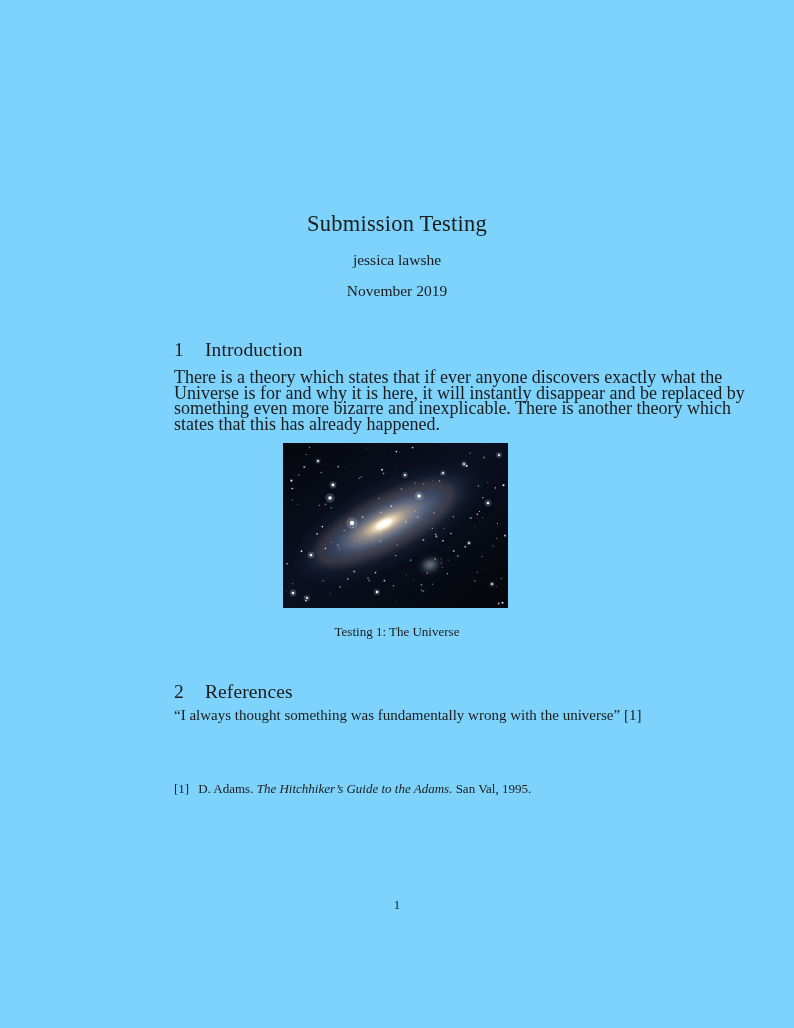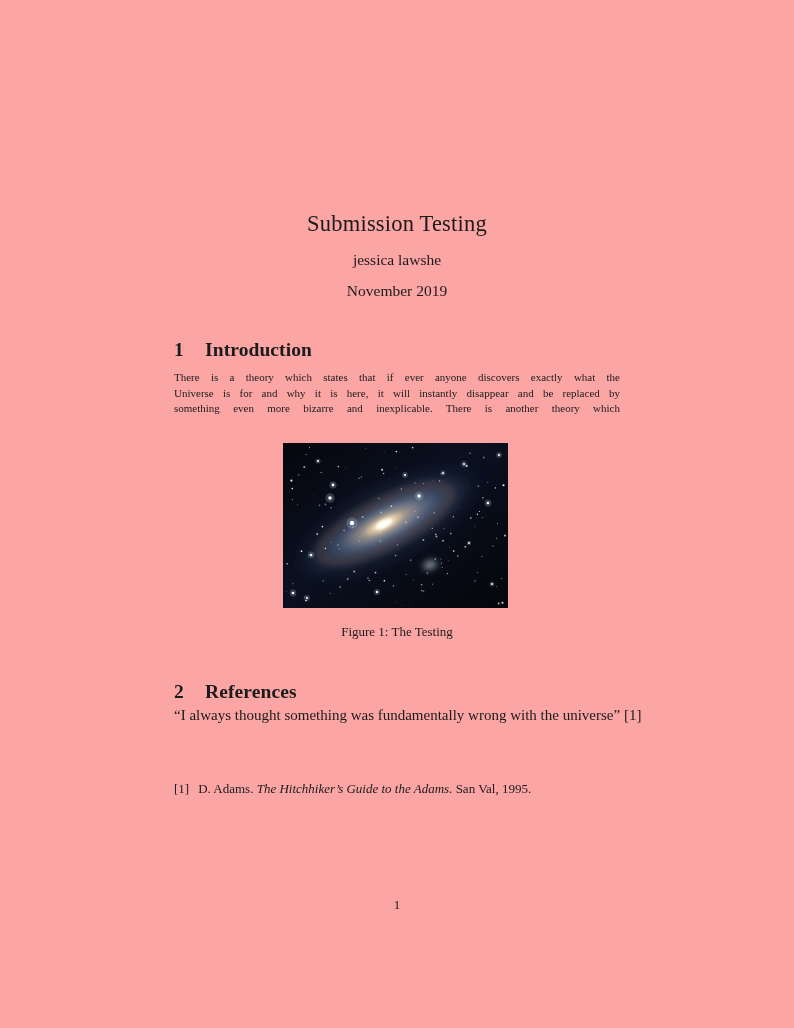--- a/index.html
+++ b/index.html
@@ -4,21 +4,21 @@
 <style>
   html, body {
     margin: 0;
     padding: 0;
     background: #ffffff;
   }
   .page {
     position: relative;
     width: 794px;
     height: 1028px;
-    background: #fca5a5;
+    background: #7dd3fc;
     font-family: "Liberation Serif", serif;
     color: #1b1b1b;
     overflow: hidden;
   }
   .content {
     position: absolute;
     left: 174px;
     top: 0;
     width: 446px;
     height: 100%;
@@ -41,37 +41,37 @@
   }
   .doc-date {
     top: 283px;
     font-size: 15.5px;
     line-height: 1;
     text-align: center;
   }
   .section-heading {
     font-size: 19.5px;
     line-height: 1;
-    font-weight: bold;
+    font-weight: normal;
     letter-spacing: 0.1px;
   }
   .section-heading .sec-num {
     display: inline-block;
     width: 31px;
   }
   .sec-intro { top: 340px; }
   .sec-conclusion { top: 682px; }
   .refs-heading {
     top: 751px;
     font-size: 19.5px;
     line-height: 1;
     font-weight: bold;
   }
   .body-text {
-    font-size: 11px;
+    font-size: 18px;
     line-height: 15.5px;
   }
   .intro-paragraph { top: 370px; }
   .jline {
     white-space: nowrap;
     text-align: justify;
     text-align-last: justify;
   }
   .jline.last {
     text-align-last: left;
@@ -129,20 +129,21 @@
     <div class="abs doc-date">November 2019</div>
 
     <div class="abs section-heading sec-intro">
       <span class="sec-num">1</span><span>Introduction</span>
     </div>
 
     <div class="abs body-text intro-paragraph">
       <div class="jline">There is a theory which states that if ever anyone discovers exactly what the</div>
       <div class="jline">Universe is for and why it is here, it will instantly disappear and be replaced by</div>
       <div class="jline">something even more bizarre and inexplicable. There is another theory which</div>
+      <div class="jline last">states that this has already happened.</div>
     </div>
 
     <div class="figure-image">
       <svg width="225" height="165" viewBox="0 0 225 165" xmlns="http://www.w3.org/2000/svg">
         <defs>
           <linearGradient id="sky" x1="0" y1="0" x2="1" y2="1">
             <stop offset="0" stop-color="#05070d"></stop>
             <stop offset="0.45" stop-color="#0b1020"></stop>
             <stop offset="1" stop-color="#04060a"></stop>
           </linearGradient>
@@ -353,21 +354,21 @@
             <circle cx="160" cy="30" r="2.6" fill="#cfe0ff" opacity="0.22"></circle>
             <circle cx="160" cy="30" r="1" fill="#ffffff"></circle>
             <circle cx="216" cy="12" r="2.9" fill="#cfe0ff" opacity="0.22"></circle>
             <circle cx="216" cy="12" r="1.1" fill="#ffffff"></circle>
             <circle cx="35" cy="18" r="2.6" fill="#cfe0ff" opacity="0.22"></circle>
             <circle cx="35" cy="18" r="1" fill="#ffffff"></circle>
           </g>
       </svg>
     </div>
 
-    <div class="abs figure-caption">Figure 1: The Testing</div>
+    <div class="abs figure-caption">Testing 1: The Universe</div>
 
     <div class="abs section-heading sec-conclusion">
       <span class="sec-num">2</span><span>References</span>
     </div>
 
     <div class="abs conclusion-text">“I always thought something was fundamentally wrong with the universe” [1]</div>
 
 
     <div class="abs ref-entry">
       <span class="ref-label">[1]</span>

